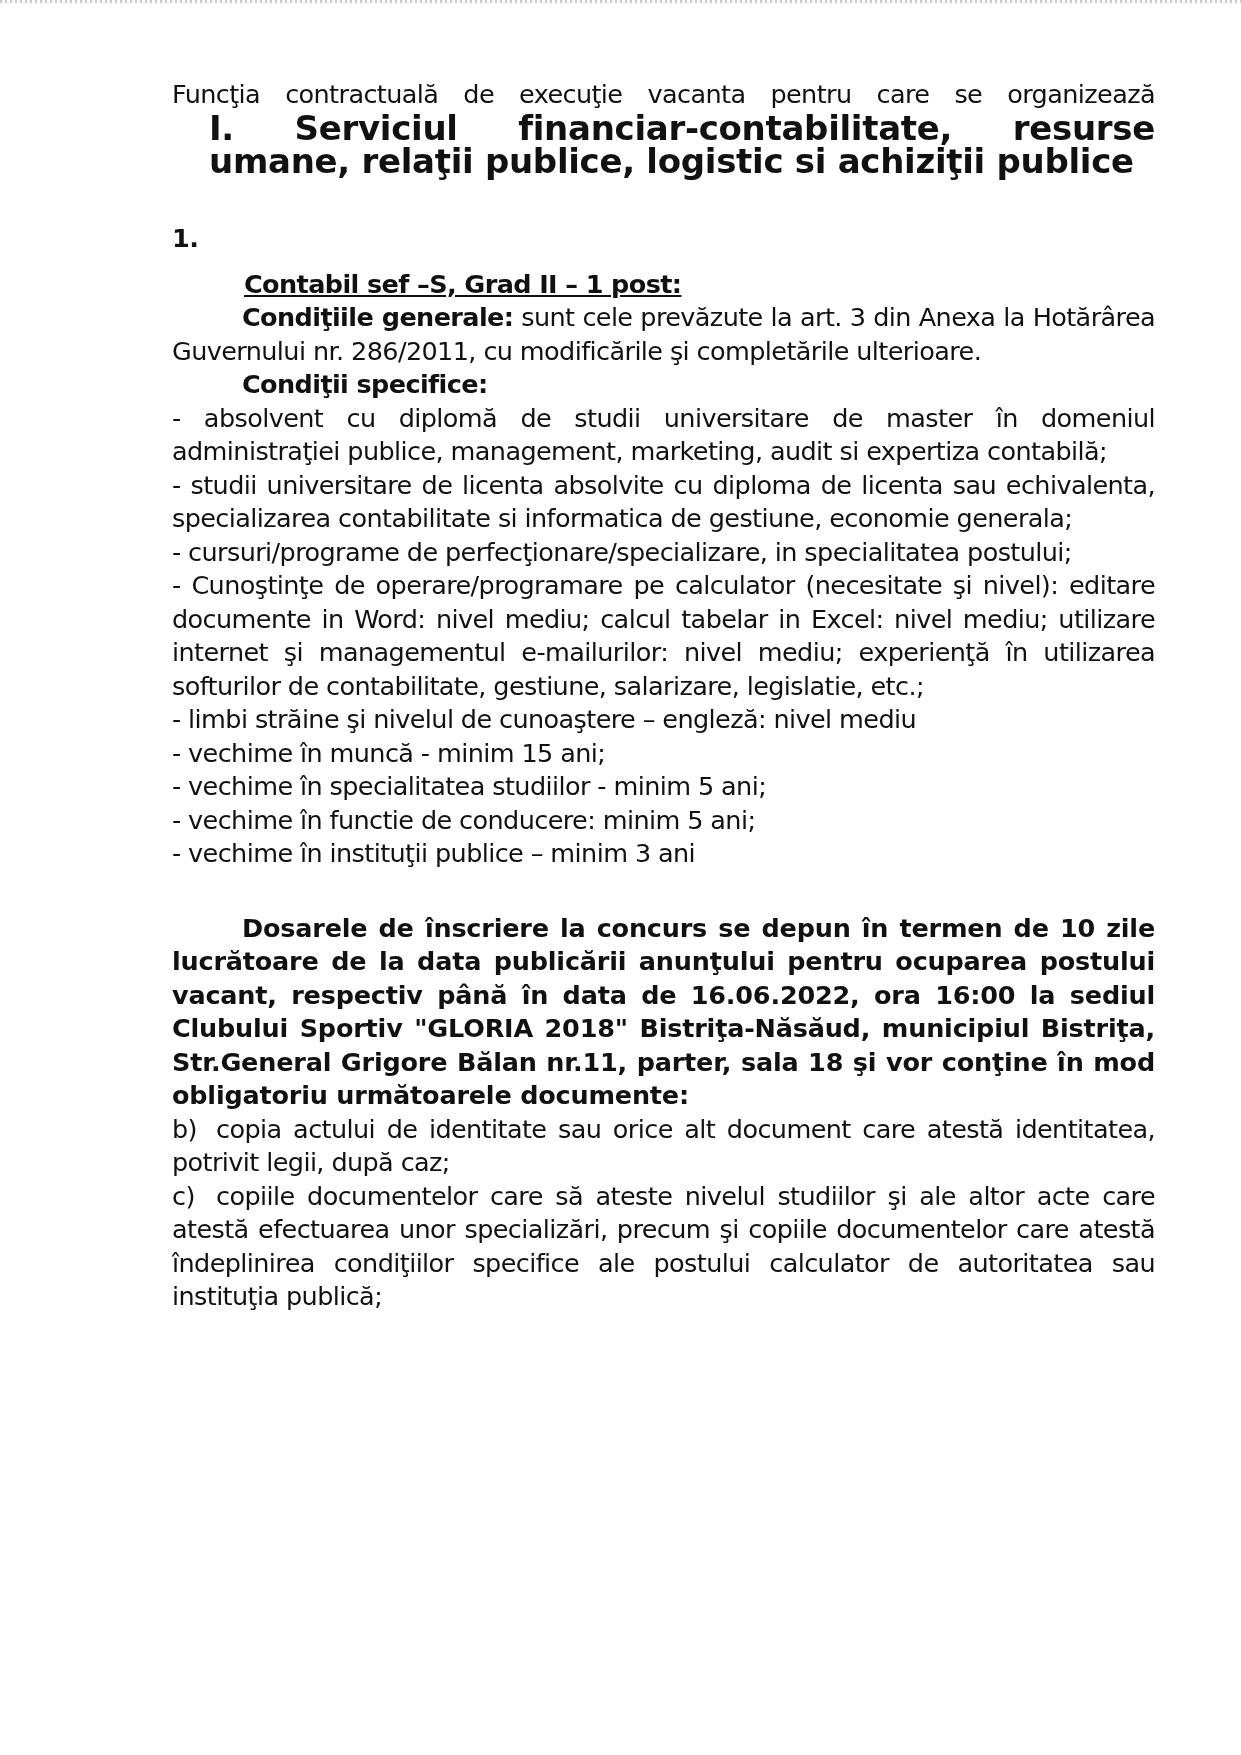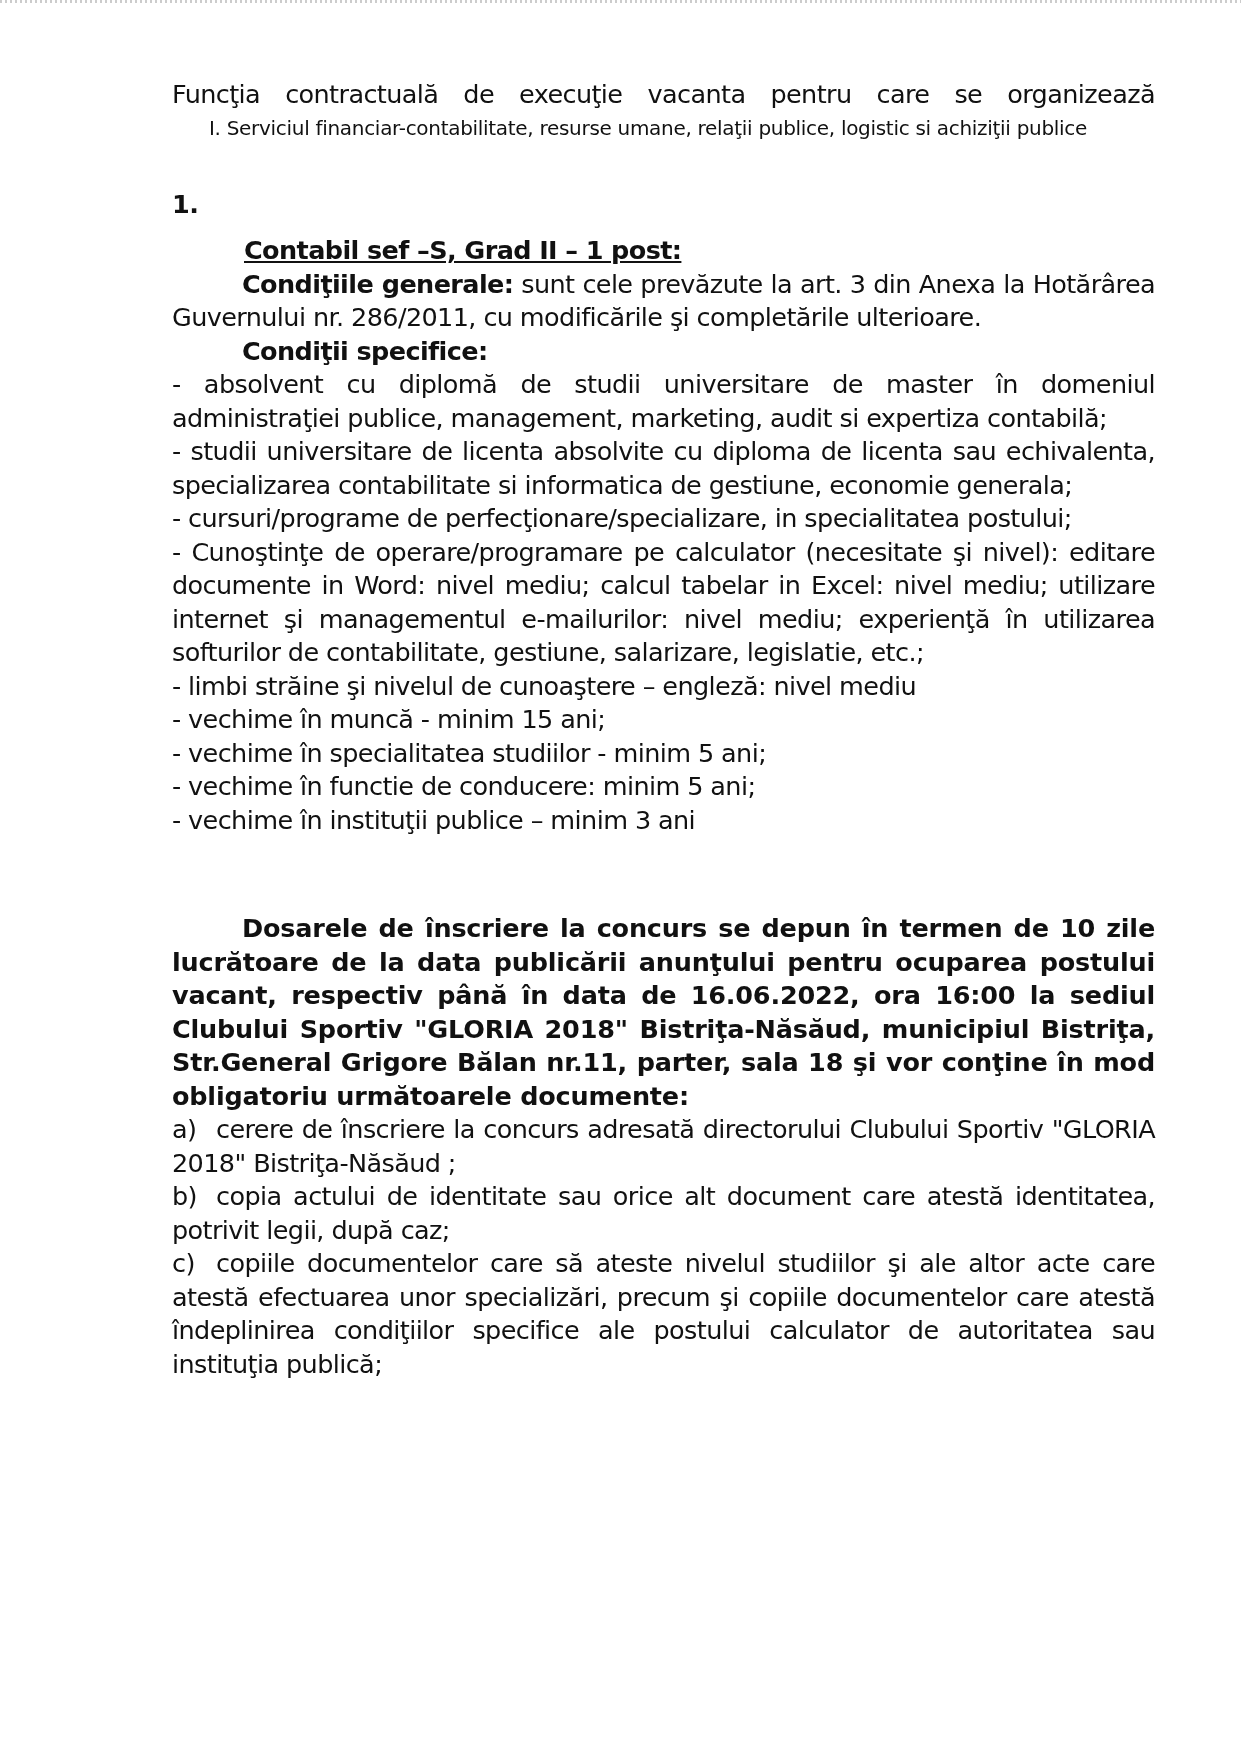--- a/index.html
+++ b/index.html
@@ -14,29 +14,29 @@
       opacity: 0.5;
     }
     .page {
       position: absolute; left: 172px; top: 78px; width: 983px;
       font-size: 25.5px; line-height: 33.5px; letter-spacing: -0.6px;
     }
     .p { margin: 0; text-align: justify; }
     .just-last { text-align-last: justify; }
     .b { font-weight: bold; }
     .section-title {
-      margin: 0 0 0 37px; font-weight: normal; text-align: justify;
-      font-size: 20px; letter-spacing: -0.3px;
+      margin: 0 0 0 37px; font-weight: bold; text-align: justify;
+      font-size: 34px; letter-spacing: -0.3px;
     }
     .post-title { margin: 43px 0 0 0; font-weight: bold; display: flex; }
     .post-num { width: 72px; }
     .post-label { text-decoration: underline; margin-top: 46px; }
     .indent { text-indent: 70px; }
     .gap { height: 41px; }
-    .bold-block { font-weight: bold; letter-spacing: -0.2px; margin-top: 34px; }
+    .bold-block { font-weight: bold; letter-spacing: -0.2px; }
     .item { margin: 0; text-align: justify; }
     .item .lbl { display: inline-block; width: 44px; }
   </style>
 </head>
 <body>
 
 <div class="scan-edge"></div>
 
 <div class="page">
 
@@ -63,18 +63,17 @@
     <p class="p">- vechime în specialitatea studiilor - minim 5 ani;</p>
     <p class="p">- vechime în functie de conducere: minim 5 ani;</p>
     <p class="p">- vechime în instituţii publice – minim 3 ani</p>
   </div>
 
   <div class="gap"></div>
 
   <p class="p indent bold-block">Dosarele de înscriere la concurs se depun în termen de 10 zile lucrătoare de la data publicării anunţului pentru ocuparea postului vacant, respectiv până în data de 16.06.2022, ora 16:00 la sediul Clubului Sportiv "GLORIA 2018" Bistriţa-Năsăud, municipiul Bistriţa, Str.General Grigore Bălan nr.11, parter, sala 18 şi vor conţine în mod obligatoriu următoarele documente:</p>
 
   <div>
-    <p class="item"><span class="lbl">a)</span><span>cerere de înscriere la concurs adresată directorului Clubului Sportiv "GLORIA 2018" Bistriţa-Năsăud ;</span></p>
     <p class="item"><span class="lbl">b)</span><span>copia actului de identitate sau orice alt document care atestă identitatea, potrivit legii, după caz;</span></p>
     <p class="item"><span class="lbl">c)</span><span>copiile documentelor care să ateste nivelul studiilor şi ale altor acte care atestă efectuarea unor specializări, precum şi copiile documentelor care atestă îndeplinirea condiţiilor specifice ale postului calculator de autoritatea sau instituţia publică;</span></p>
   </div>
 
 </div>
 
 </body></html>

